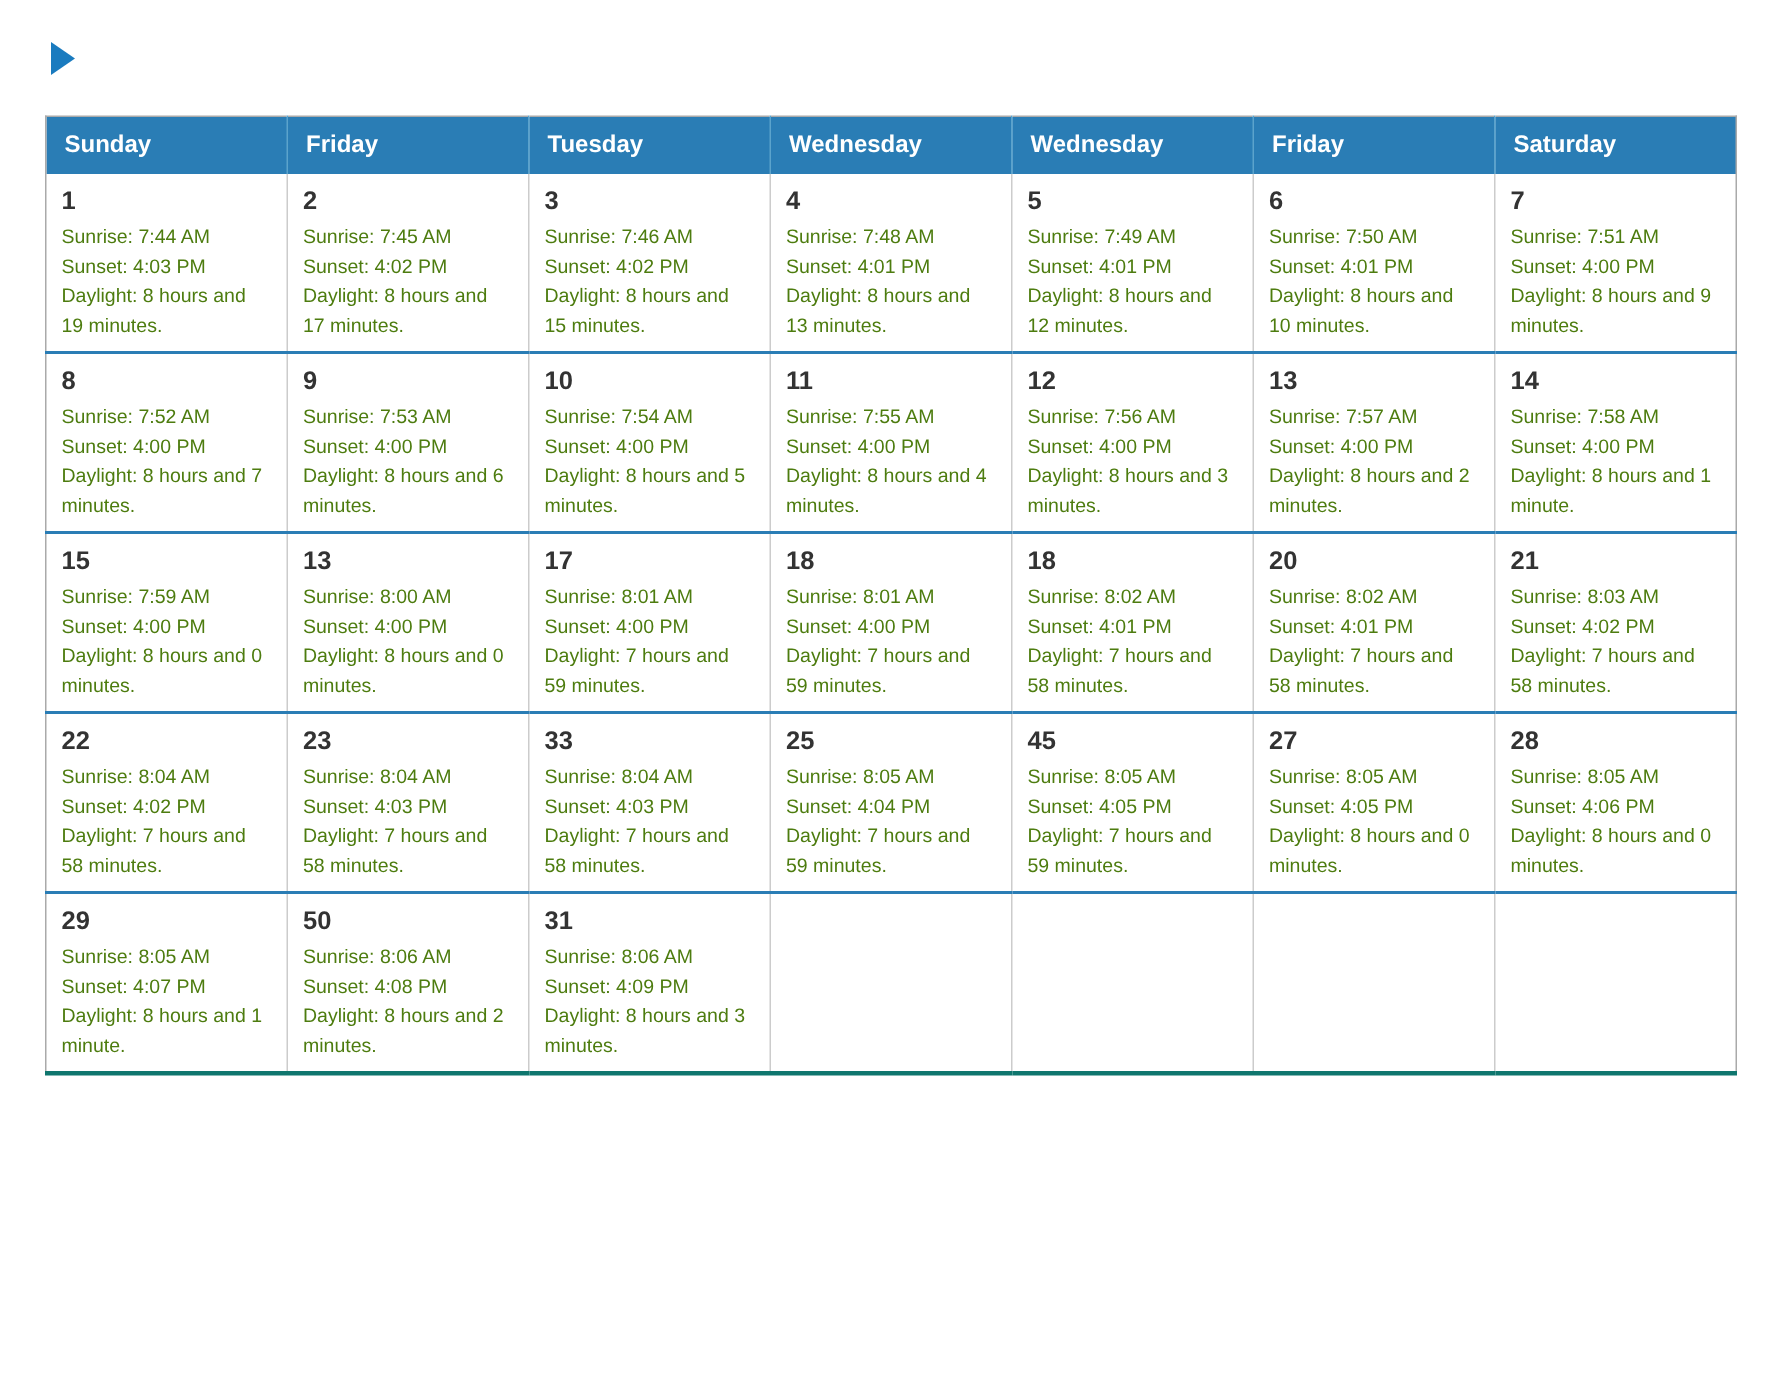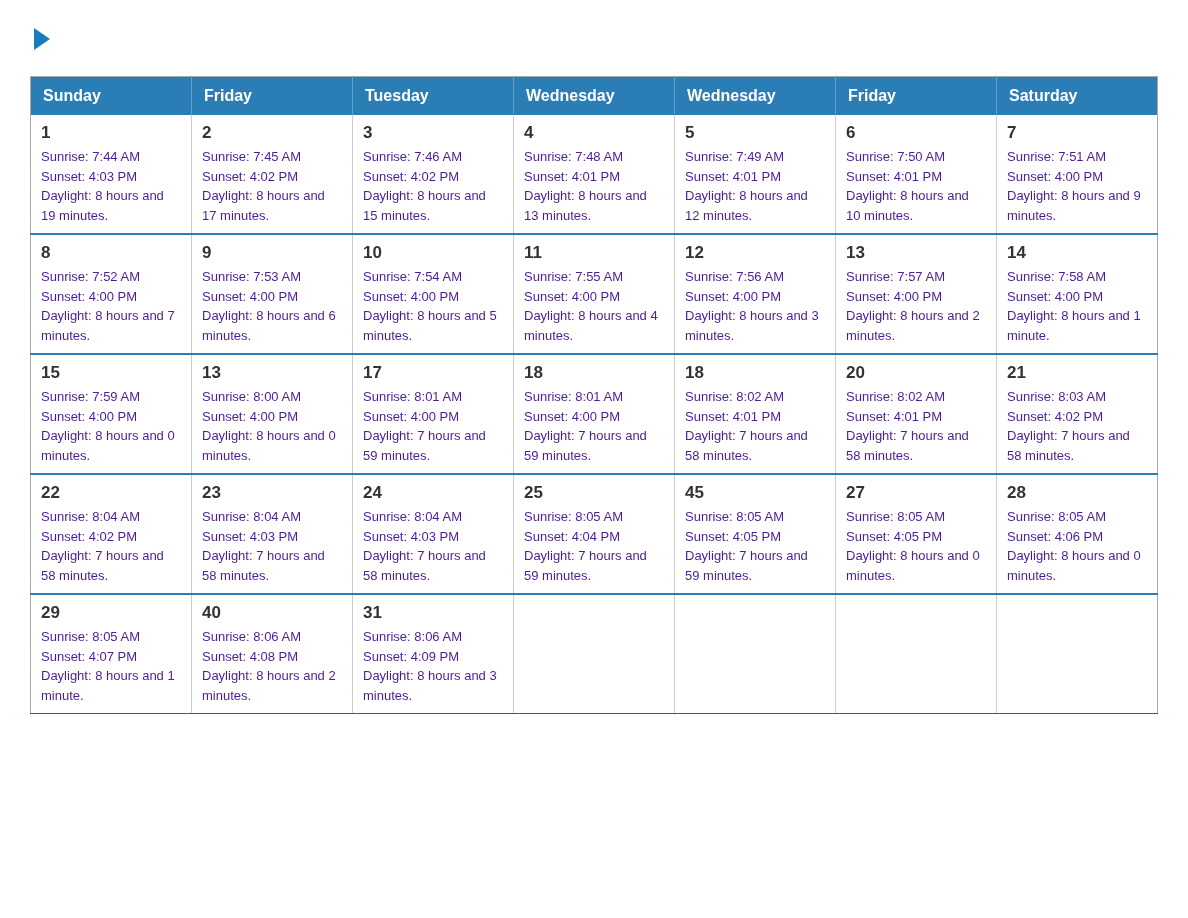--- a/index.html
+++ b/index.html
@@ -70,31 +70,31 @@
       padding: 8px 10px;
       border-right: 1px solid #ccc;
       border-bottom: 2px solid #2a7db5;
       width: 14.28%;
       min-height: 90px;
     }
     .calendar-table td:last-child {
       border-right: none;
     }
     .calendar-table tr:last-child td {
-      border-bottom: 1px solid #0f766e;
+      border-bottom: 3px solid #0f766e;
     }
     .day-number {
       font-size: 17px;
       font-weight: bold;
       color: #333;
       margin-bottom: 4px;
     }
     .day-info {
       font-size: 13px;
-      color: #4c1d95;
+      color: #4d7c0f;
       line-height: 1.5;
     }
     .empty-cell {
       background: #fff;
     }
   </style>
 </head>
 <body>
 
 <div class="header-section">
@@ -219,21 +219,21 @@
       <tr>
         <td>
           <div class="day-number">22</div>
           <div class="day-info">Sunrise: 8:04 AM<br>Sunset: 4:02 PM<br>Daylight: 7 hours and 58 minutes.</div>
         </td>
         <td>
           <div class="day-number">23</div>
           <div class="day-info">Sunrise: 8:04 AM<br>Sunset: 4:03 PM<br>Daylight: 7 hours and 58 minutes.</div>
         </td>
         <td>
-          <div class="day-number">24</div>
+          <div class="day-number">33</div>
           <div class="day-info">Sunrise: 8:04 AM<br>Sunset: 4:03 PM<br>Daylight: 7 hours and 58 minutes.</div>
         </td>
         <td>
           <div class="day-number">25</div>
           <div class="day-info">Sunrise: 8:05 AM<br>Sunset: 4:04 PM<br>Daylight: 7 hours and 59 minutes.</div>
         </td>
         <td>
           <div class="day-number">45</div>
           <div class="day-info">Sunrise: 8:05 AM<br>Sunset: 4:05 PM<br>Daylight: 7 hours and 59 minutes.</div>
         </td>
@@ -245,21 +245,21 @@
           <div class="day-number">28</div>
           <div class="day-info">Sunrise: 8:05 AM<br>Sunset: 4:06 PM<br>Daylight: 8 hours and 0 minutes.</div>
         </td>
       </tr>
       <tr>
         <td>
           <div class="day-number">29</div>
           <div class="day-info">Sunrise: 8:05 AM<br>Sunset: 4:07 PM<br>Daylight: 8 hours and 1 minute.</div>
         </td>
         <td>
-          <div class="day-number">40</div>
+          <div class="day-number">50</div>
           <div class="day-info">Sunrise: 8:06 AM<br>Sunset: 4:08 PM<br>Daylight: 8 hours and 2 minutes.</div>
         </td>
         <td>
           <div class="day-number">31</div>
           <div class="day-info">Sunrise: 8:06 AM<br>Sunset: 4:09 PM<br>Daylight: 8 hours and 3 minutes.</div>
         </td>
         <td class="empty-cell"></td>
         <td class="empty-cell"></td>
         <td class="empty-cell"></td>
         <td class="empty-cell"></td>

